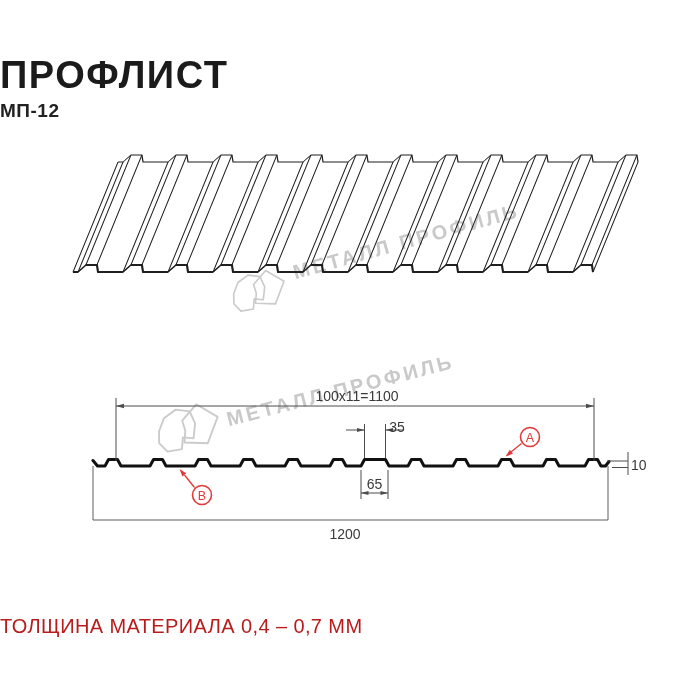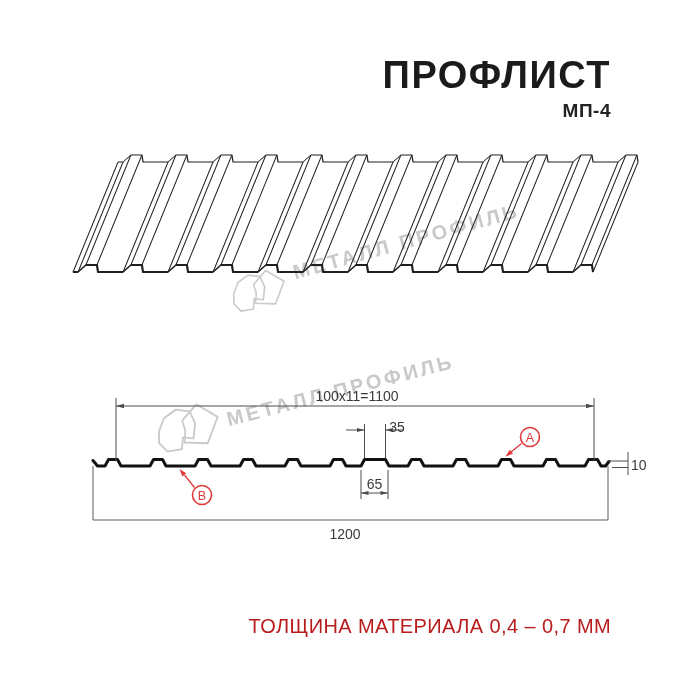--- a/index.html
+++ b/index.html
@@ -1,38 +1,38 @@
 <!DOCTYPE html>
 <html><head>
 <meta charset="utf-8">
 <style>
   html,body{margin:0;padding:0;}
   body{
     width:700px;height:700px;background:#ffffff;position:relative;overflow:hidden;
     font-family:"Liberation Sans", sans-serif;
   }
-  .abs{position:absolute;left:0;width:565px;text-align:right;padding-left:46px;}
+  .abs{position:absolute;left:0;width:565px;text-align:left;}
   .title{
     top:54px;font-size:38px;font-weight:bold;letter-spacing:1.5px;color:#1b1b1b;
   }
   .subtitle{
     top:100px;font-size:19px;font-weight:600;letter-spacing:0.5px;color:#222222;
   }
   .caption{
     top:615px;font-size:20px;font-weight:500;letter-spacing:0.4px;color:#b91c1c;
   }
   svg text{font-family:"Liberation Sans", sans-serif;}
   .dimtxt{fill:#3a3a3a;font-size:14px;}
   .wmtxt{fill:#c9c9c9;font-size:20px;font-weight:bold;letter-spacing:3px;}
 </style>
 </head>
 <body>
 
 <div class="abs title">ПРОФЛИСТ</div>
-<div class="abs subtitle">МП-4</div>
+<div class="abs subtitle">МП-12</div>
 
 <svg width="700" height="700" viewBox="0 0 700 700" style="position:absolute;left:0;top:0;">
 
   <defs>
     <g id="mp-logo" fill="none" stroke="#cbcbcb" stroke-width="1.8" stroke-linejoin="round">
       <path d="M6,25 L12,13 L24,6 L37,9 L41,21 L38,35 L28,33 L26,44 L12,45 L5,36 Z"></path>
       <path d="M29,17 L44,3 L63,17 L51,41 L29,38 L31,27 Z"></path>
     </g>
   </defs>
 

